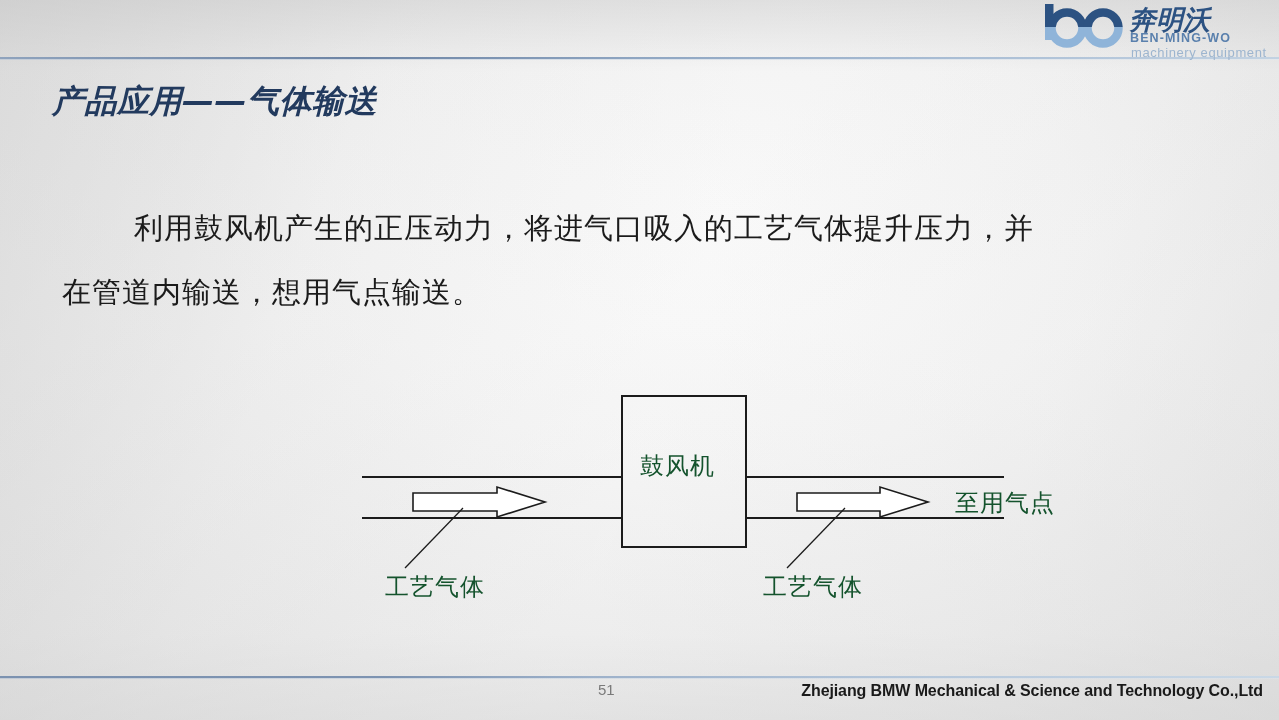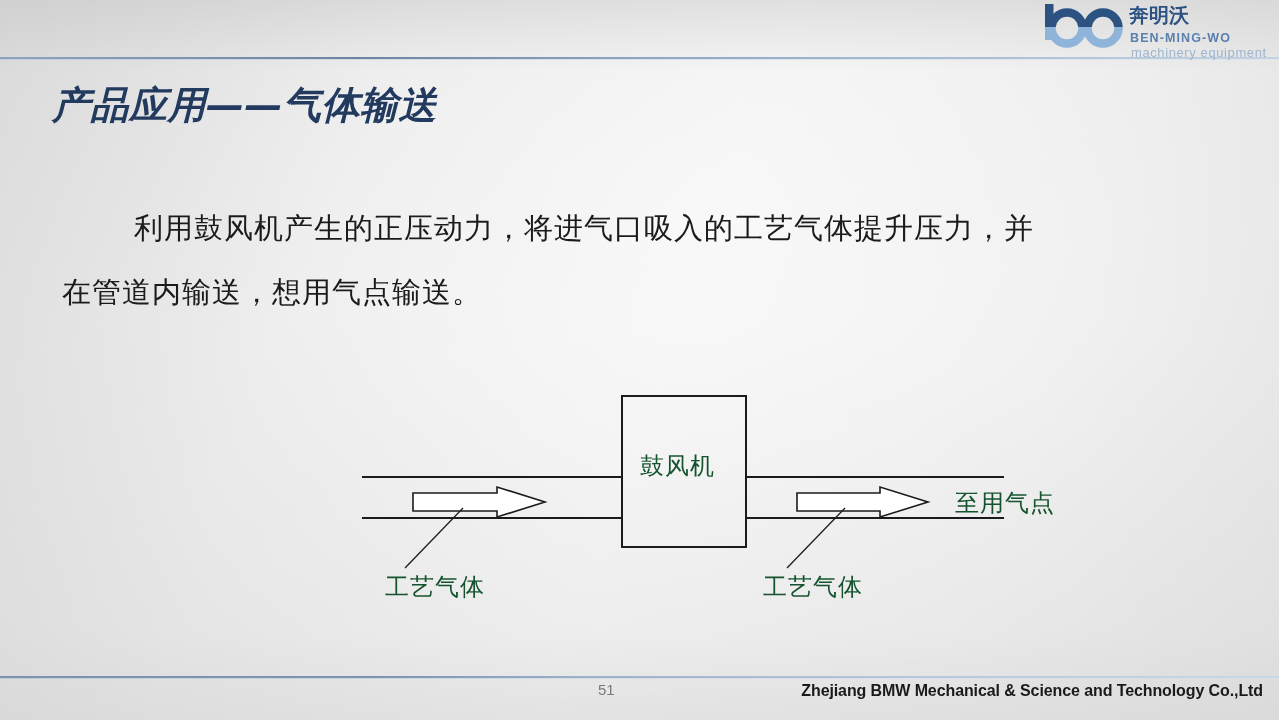--- a/index.html
+++ b/index.html
@@ -59,21 +59,21 @@
     width: 230px;
     height: 54px;
   }
   .logo svg { display: block; }
 
   
   .title {
     position: absolute;
     left: 52px;
     top: 80px;
-    font-size: 38px;
+    font-size: 32px;
     font-weight: bold;
     font-style: italic;
     letter-spacing: 0.5px;
     color: #223a5e;
     white-space: nowrap;
     font-family: "DejaVu Sans", "Liberation Sans", sans-serif;
   }
 
   
   .body-text {
@@ -177,21 +177,21 @@
         <rect x="4" y="2" width="8.5" height="36" fill="#2c5282" clip-path="url(#clipTop)"></rect>
         <rect x="4" y="2" width="8.5" height="36" fill="#8fb4d9" clip-path="url(#clipBot)"></rect>
 
         <circle cx="26" cy="26" r="15.5" fill="none" stroke="#2c5282" stroke-width="8.5" clip-path="url(#clipTop)"></circle>
         <circle cx="26" cy="26" r="15.5" fill="none" stroke="#8fb4d9" stroke-width="8.5" clip-path="url(#clipBot)"></circle>
 
         <circle cx="62" cy="26" r="15.5" fill="none" stroke="#2c5282" stroke-width="8.5" clip-path="url(#clipTop)"></circle>
         <circle cx="62" cy="26" r="15.5" fill="none" stroke="#8fb4d9" stroke-width="8.5" clip-path="url(#clipBot)"></circle>
       </g>
     </svg>
-    <div style="position:absolute; left:88px; top:0px; font-family:'DejaVu Sans','Liberation Sans',sans-serif; font-size:20px; font-weight:bold; color:#2c5282; letter-spacing:0px;">奔明沃</div>
+    <div style="position:absolute; left:88px; top:0px; font-family:'DejaVu Sans','Liberation Sans',sans-serif; font-size:27px; font-weight:bold; color:#2c5282; letter-spacing:0px;font-style:italic;">奔明沃</div>
     <div style="position:absolute; left:89px; top:29px; font-family:'Liberation Sans',sans-serif; font-size:12.5px; font-weight:bold; color:#5a80ad; letter-spacing:1.1px;">BEN-MING-WO</div>
     <div style="position:absolute; left:90px; top:43px; font-family:'Liberation Sans',sans-serif; font-size:13px; color:#9db5cf; letter-spacing:0.6px;">machinery equipment</div>
   </div>
 
   <div class="title">产品应用——气体输送</div>
 
   <div class="body-text">利用鼓风机产生的正压动力，将进气口吸入的工艺气体提升压力，并在管道内输送，想用气点输送。</div>
 
   <div class="diagram">
     <svg width="1279" height="720" viewBox="0 0 1279 720" xmlns="http://www.w3.org/2000/svg">

